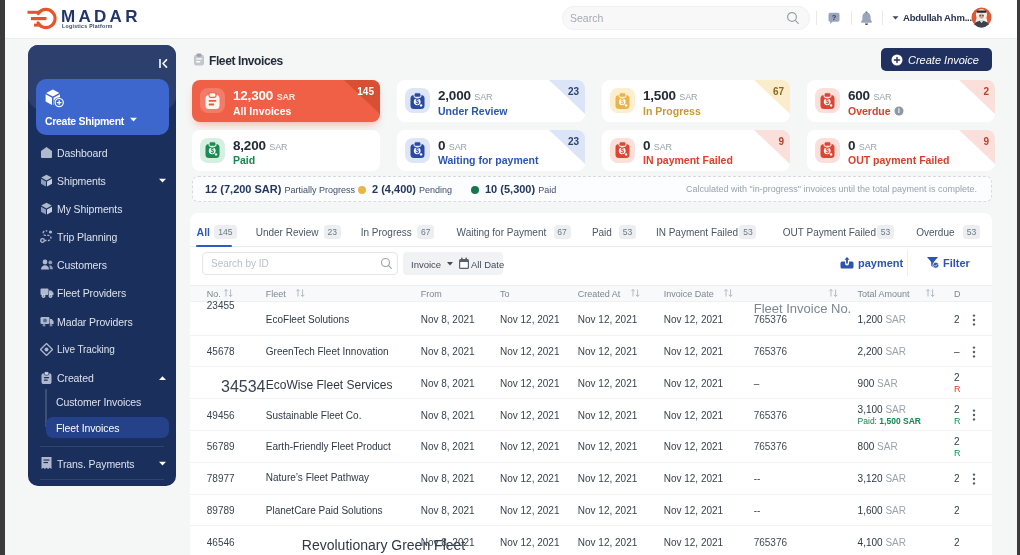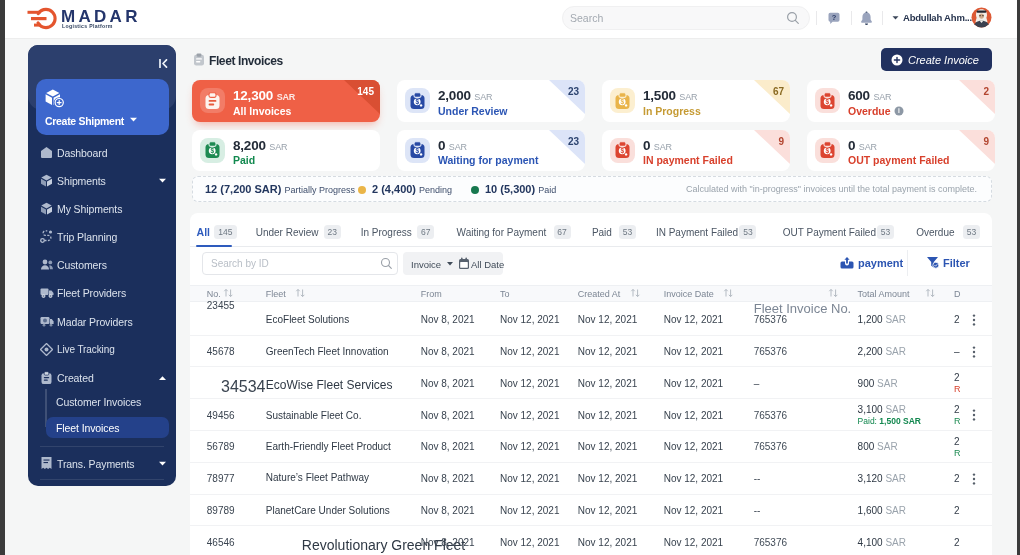--- a/index.html
+++ b/index.html
@@ -485,21 +485,21 @@
 <div class="abs" style="left:753.7px;top:473.2px;font-size:10px;color:#414b57;">--</div>
 <div class="abs" style="left:857.6px;top:473.2px;font-size:10px;color:#2e3844;">3,120 <span style="color:#9aa3ac;">SAR</span></div>
 <div class="abs" style="left:954px;top:473.2px;font-size:10px;color:#333d49;">2</div>
 <svg class="abs" style="left:972px;top:472.7px;" width="4" height="12" viewBox="0 0 4 12">
     <circle cx="2" cy="1.6" r="1.2" fill="#555e69"></circle>
     <circle cx="2" cy="6" r="1.2" fill="#555e69"></circle>
     <circle cx="2" cy="10.4" r="1.2" fill="#555e69"></circle>
   </svg>
 <div class="abs" style="left:190px;top:494.6px;width:802px;height:31.8px;border-bottom:1px solid #f1f2f4;"></div>
 <div class="abs" style="left:206.8px;top:505.0px;font-size:10px;color:#3a4450;">89789</div>
-<div class="abs" style="left:265.8px;top:505.0px;font-size:10px;color:#2f3945;">PlanetCare Under Solutions</div>
+<div class="abs" style="left:265.8px;top:505.0px;font-size:10px;color:#2f3945;">PlanetCare Paid Solutions</div>
 <div class="abs" style="left:420.7px;top:505.0px;font-size:10px;color:#39434f;">Nov 8, 2021</div>
 <div class="abs" style="left:500px;top:505.0px;font-size:10px;color:#39434f;">Nov 12, 2021</div>
 <div class="abs" style="left:577.8px;top:505.0px;font-size:10px;color:#39434f;">Nov 12, 2021</div>
 <div class="abs" style="left:663.7px;top:505.0px;font-size:10px;color:#39434f;">Nov 12, 2021</div>
 <div class="abs" style="left:753.7px;top:505.0px;font-size:10px;color:#414b57;">--</div>
 <div class="abs" style="left:857.6px;top:505.0px;font-size:10px;color:#2e3844;">1,600 <span style="color:#9aa3ac;">SAR</span></div>
 <div class="abs" style="left:954px;top:505.0px;font-size:10px;color:#333d49;">2</div>
 <div class="abs" style="left:190px;top:526.4px;width:802px;height:31.8px;border-bottom:1px solid #f1f2f4;"></div>
 <div class="abs" style="left:206.8px;top:536.8px;font-size:10px;color:#3a4450;">46546</div>
 <div class="abs" style="left:265.8px;top:536.8px;font-size:14px;color:#2f3945;padding-left:36px;">Revolutionary Green Fleet</div>

